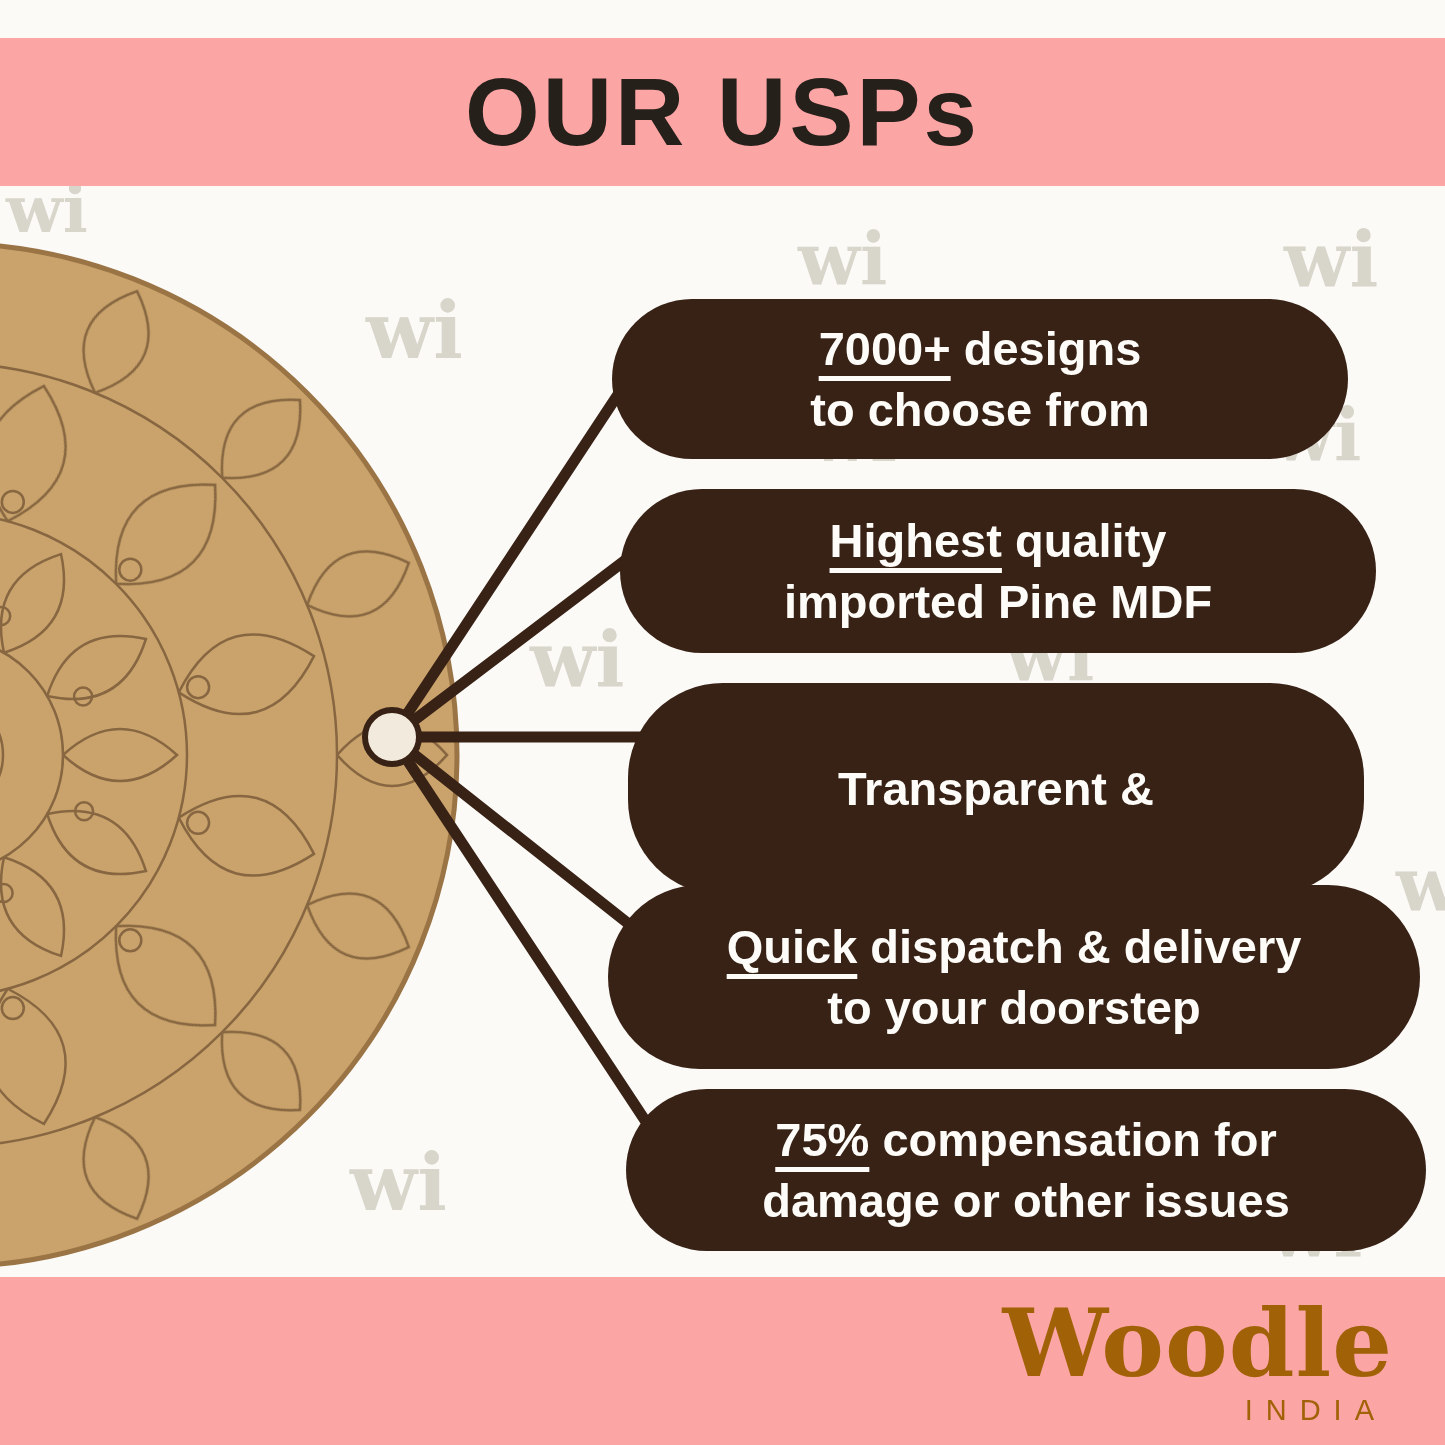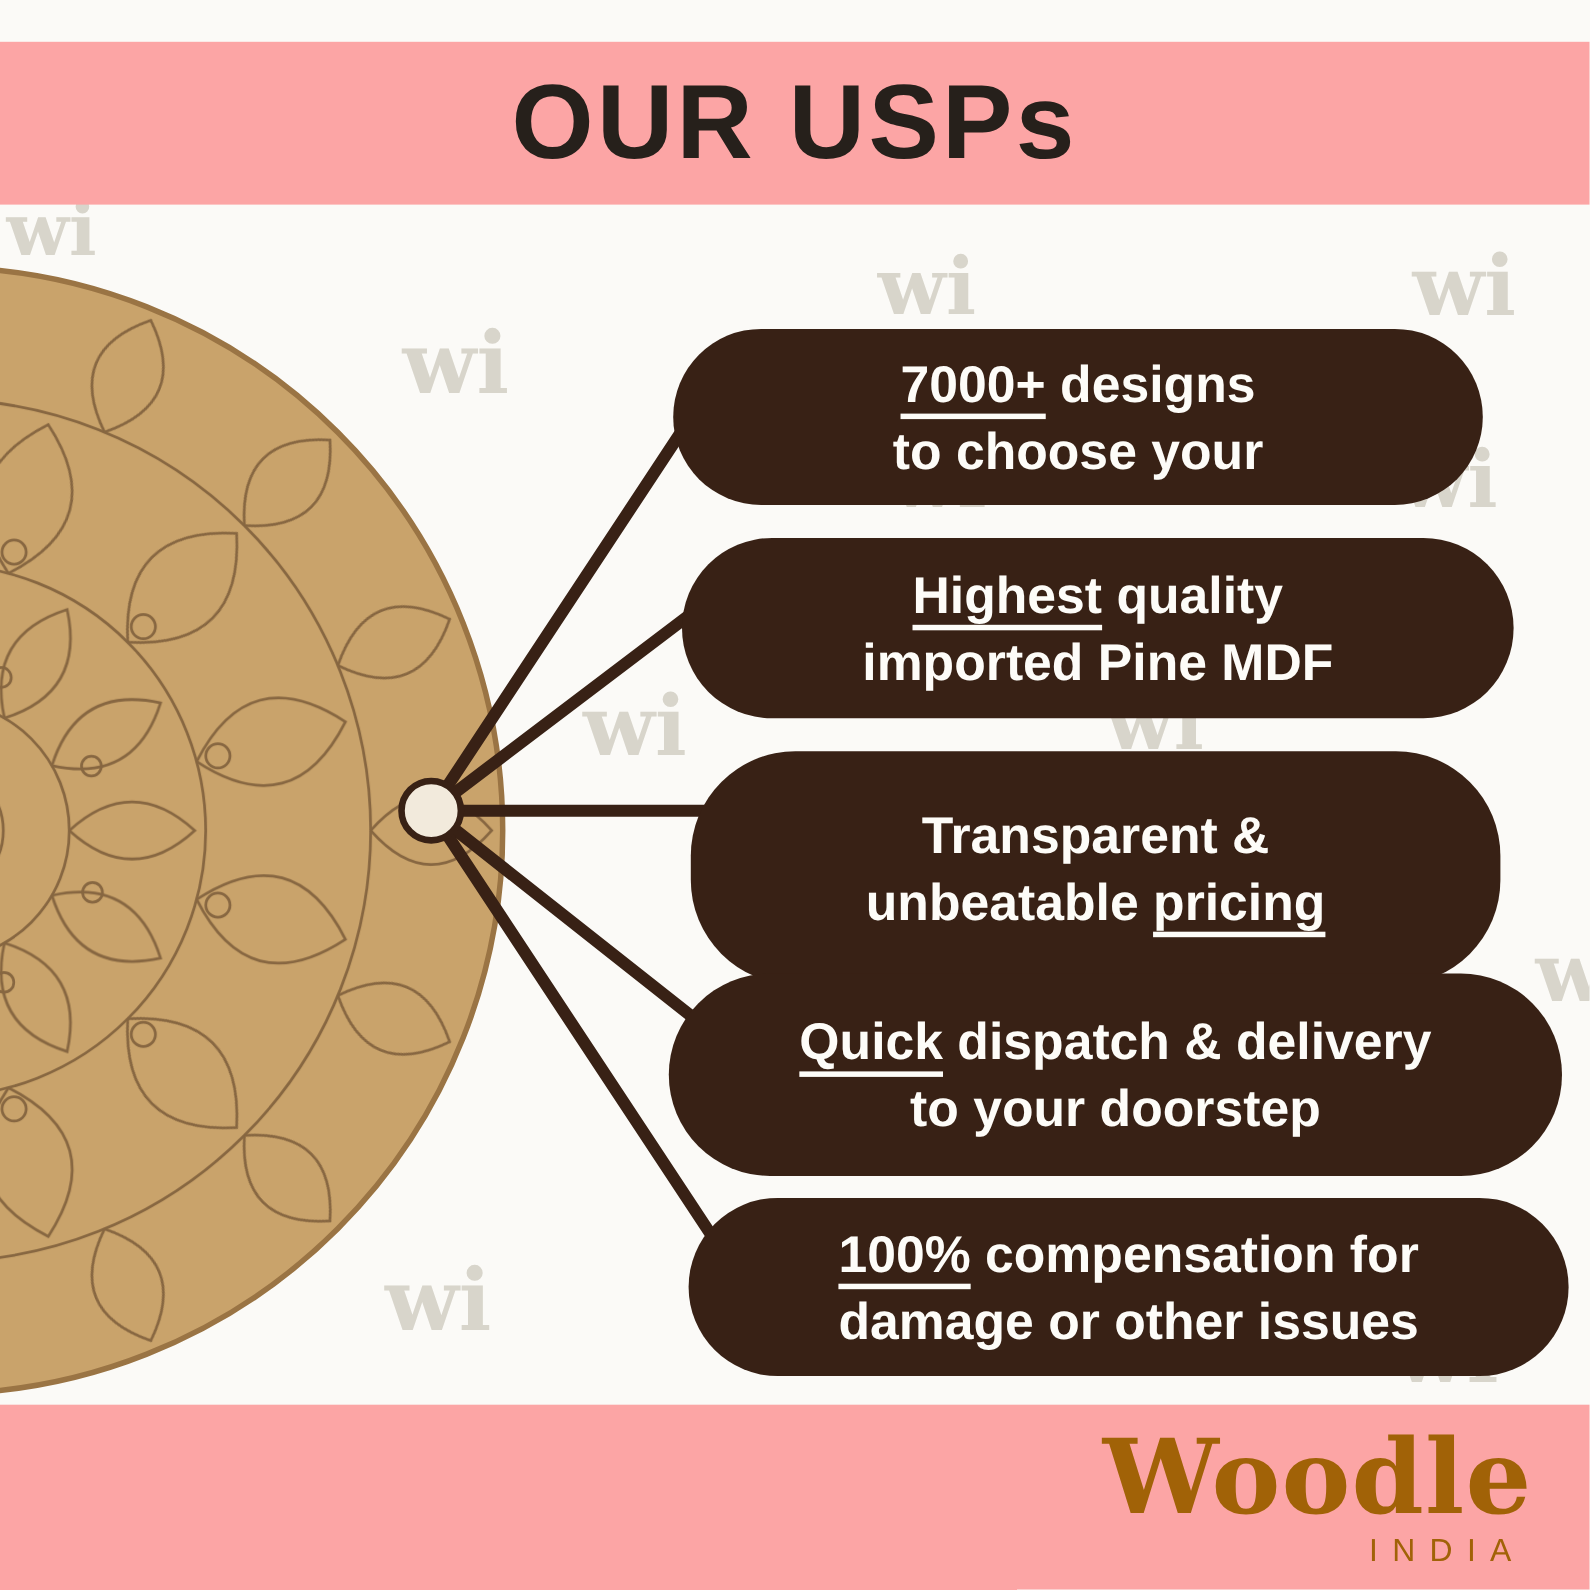--- a/index.html
+++ b/index.html
@@ -138,40 +138,39 @@
     <line x1="392" y1="737" x2="652" y2="540"></line>
     <line x1="392" y1="737" x2="658" y2="737"></line>
     <line x1="392" y1="737" x2="644" y2="936"></line>
     <line x1="392" y1="737" x2="658" y2="1140"></line>
   </g>
   <circle cx="392" cy="737" r="27" fill="#F2EADC" stroke="#382115" stroke-width="6"></circle>
 </svg>
 
 <div class="pill p1">
   <div><span class="u">7000+</span><span> designs</span></div>
-  <div><span>to choose your</span></div>
+  <div><span>to choose from</span></div>
 </div>
 
 <div class="pill p2">
   <div><span class="u">Highest</span><span> quality</span></div>
   <div><span>imported Pine MDF</span></div>
 </div>
 
 <div class="pill p3">
   <div><span>Transparent &amp;</span></div>
-  <div><span>unbeatable </span><span class="u">pricing</span></div>
 </div>
 
 <div class="pill p4">
   <div><span class="u">Quick</span><span> dispatch &amp; delivery</span></div>
   <div><span>to your doorstep</span></div>
 </div>
 
 <div class="pill p5">
-  <div><span class="u">100%</span><span> compensation for</span></div>
+  <div><span class="u">75%</span><span> compensation for</span></div>
   <div><span>damage or other issues</span></div>
 </div>
 
 <div class="band band-bottom"></div>
 <div class="brand">
   <div class="brand-name">Woodle</div>
   <div class="brand-country">INDIA</div>
 </div>
 
 </body></html>

